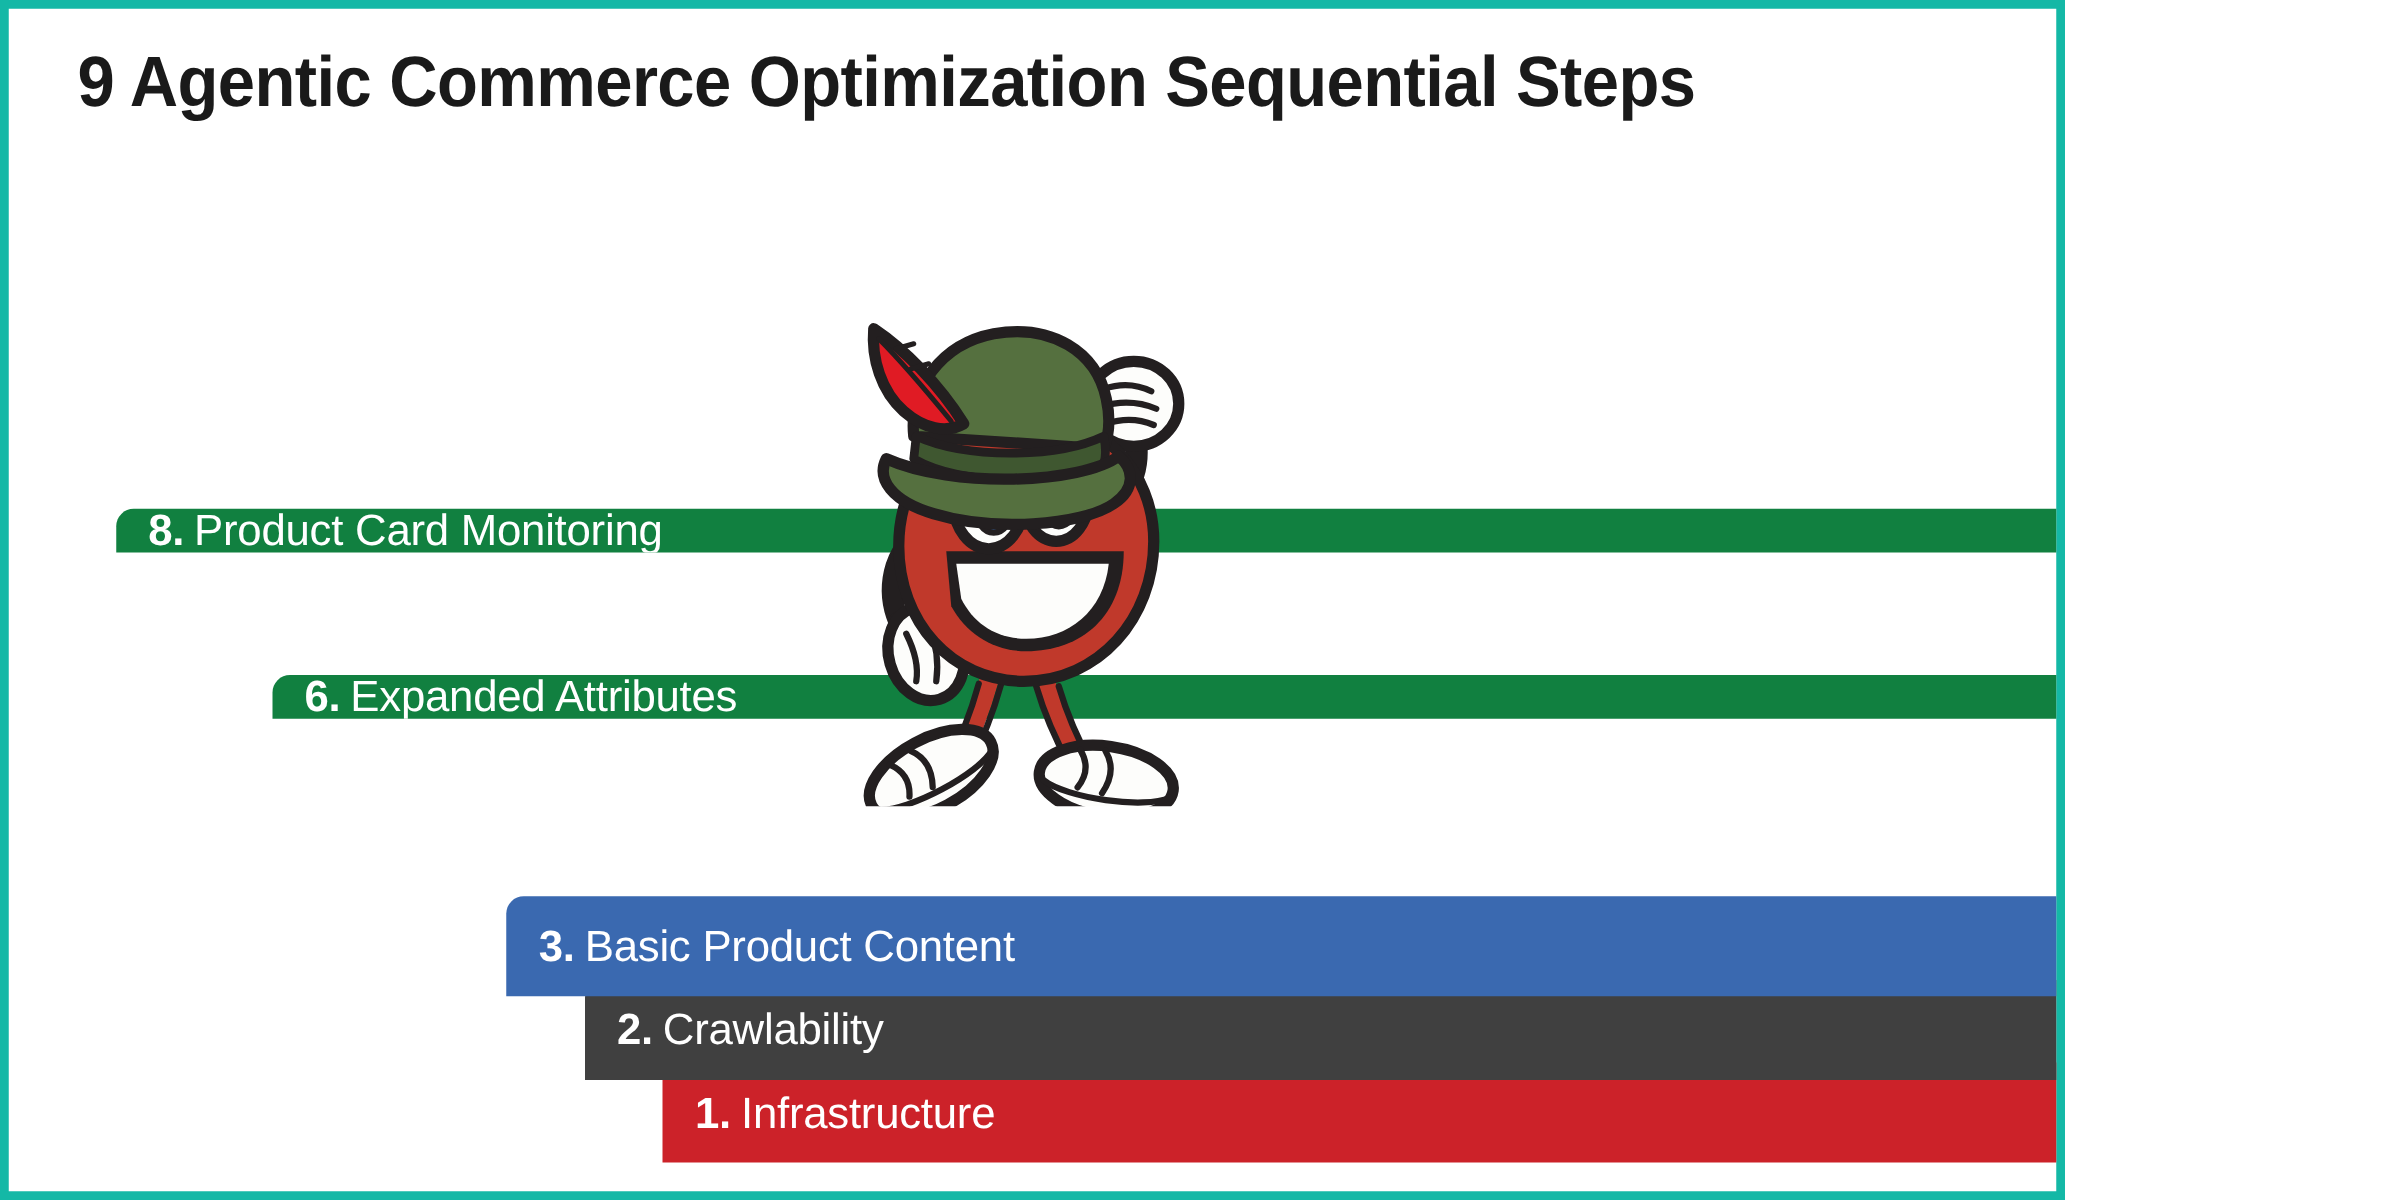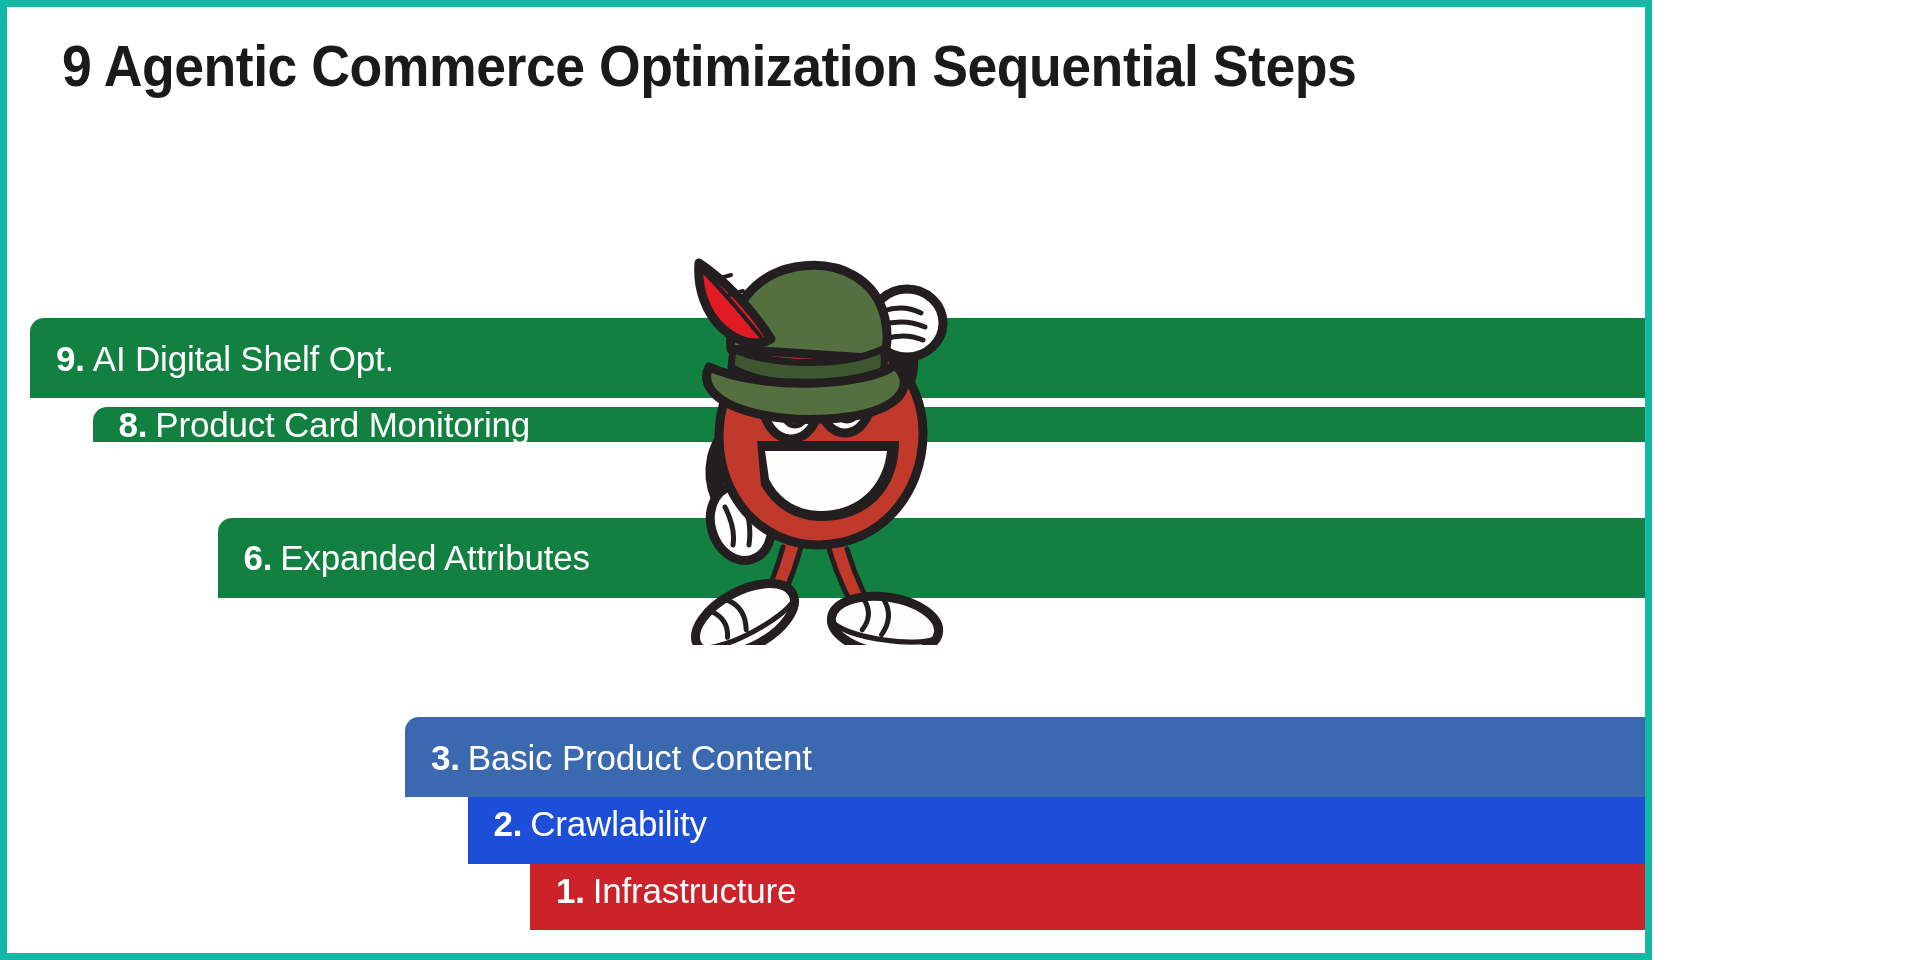--- a/index.html
+++ b/index.html
@@ -104,62 +104,47 @@
 
   <h1 id="page-title">9 Agentic Commerce Optimization Sequential Steps</h1>
 
   <div id="staircase">
       <div class="step-row" style="left: 523px; top: 843px; width: 1249px; height: 80px;">
         <div class="step-bar" style="background: rgb(204, 34, 41);">
           <div class="step-label"><span class="step-num">1.</span><span class="step-text">Infrastructure</span></div>
         </div>
       </div>
       <div class="step-row" style="left: 460.5px; top: 776.5px; width: 1311.5px; height: 80px;">
-        <div class="step-bar" style="background: #1d4ed8;">
+        <div class="step-bar" style="background: #404040;">
           <div class="step-label"><span class="step-num">2.</span><span class="step-text">Crawlability</span></div>
         </div>
       </div>
       <div class="step-row" style="left: 398px; top: 710px; width: 1374px; height: 80px;">
         <div class="step-bar" style="background: rgb(58, 105, 176);">
           <div class="step-label"><span class="step-num">3.</span><span class="step-text">Basic Product Content</span></div>
         </div>
       </div>
-      <div class="step-row" style="left: 210.5px; top: 510.5px; width: 1659.5px; height: 80px;">
+      <div class="step-row" style="left: 210.5px; top: 510.5px; width: 1659.5px; height: 80px; align-items: center;">
         <div class="step-bar" style="background: rgb(17, 128, 64);">
           <div class="step-label"><span class="step-num">6.</span><span class="step-text">Expanded Attributes</span></div>
         </div>
         <div class="step-icon-cell" style="background: rgb(17, 128, 64);">
     <svg class="cycle-icon" viewBox="0 0 64 64" xmlns="http://www.w3.org/2000/svg" fill="none" stroke="#ffffff" stroke-width="5.5" stroke-linecap="round" stroke-linejoin="round">
       <path d="M18 18 A20 20 0 0 1 36 12"></path>
       <path d="M30 5 L38 12 L30 19"></path>
       <path d="M52 28 A20 20 0 0 1 44 48"></path>
       <path d="M51 42 L45 51 L36 45"></path>
       <path d="M42 55 A20 20 0 0 1 20 47"></path>
       <path d="M27 42 L17 46 L20 56"></path>
     </svg>
         </div>
       </div>
       <div class="step-row" style="left: 85.5px; top: 377.5px; width: 1784.5px; height: 80px; align-items: center;">
         <div class="step-bar" style="background: rgb(17, 128, 64);">
           <div class="step-label"><span class="step-num">8.</span><span class="step-text">Product Card Monitoring</span></div>
-        </div>
-        <div class="step-icon-cell" style="background: rgb(17, 128, 64);">
-    <svg class="cycle-icon" viewBox="0 0 64 64" xmlns="http://www.w3.org/2000/svg" fill="none" stroke="#ffffff" stroke-width="5.5" stroke-linecap="round" stroke-linejoin="round">
-      <path d="M18 18 A20 20 0 0 1 36 12"></path>
-      <path d="M30 5 L38 12 L30 19"></path>
-      <path d="M52 28 A20 20 0 0 1 44 48"></path>
-      <path d="M51 42 L45 51 L36 45"></path>
-      <path d="M42 55 A20 20 0 0 1 20 47"></path>
-      <path d="M27 42 L17 46 L20 56"></path>
-    </svg>
-        </div>
-      </div>
-      <div class="step-row" style="left: 23px; top: 311px; width: 1847px; height: 80px;">
-        <div class="step-bar" style="background: rgb(17, 128, 64);">
-          <div class="step-label"><span class="step-num">9.</span><span class="step-text">AI Digital Shelf Opt.</span></div>
         </div>
         <div class="step-icon-cell" style="background: rgb(17, 128, 64);">
     <svg class="cycle-icon" viewBox="0 0 64 64" xmlns="http://www.w3.org/2000/svg" fill="none" stroke="#ffffff" stroke-width="5.5" stroke-linecap="round" stroke-linejoin="round">
       <path d="M18 18 A20 20 0 0 1 36 12"></path>
       <path d="M30 5 L38 12 L30 19"></path>
       <path d="M52 28 A20 20 0 0 1 44 48"></path>
       <path d="M51 42 L45 51 L36 45"></path>
       <path d="M42 55 A20 20 0 0 1 20 47"></path>
       <path d="M27 42 L17 46 L20 56"></path>
     </svg>

